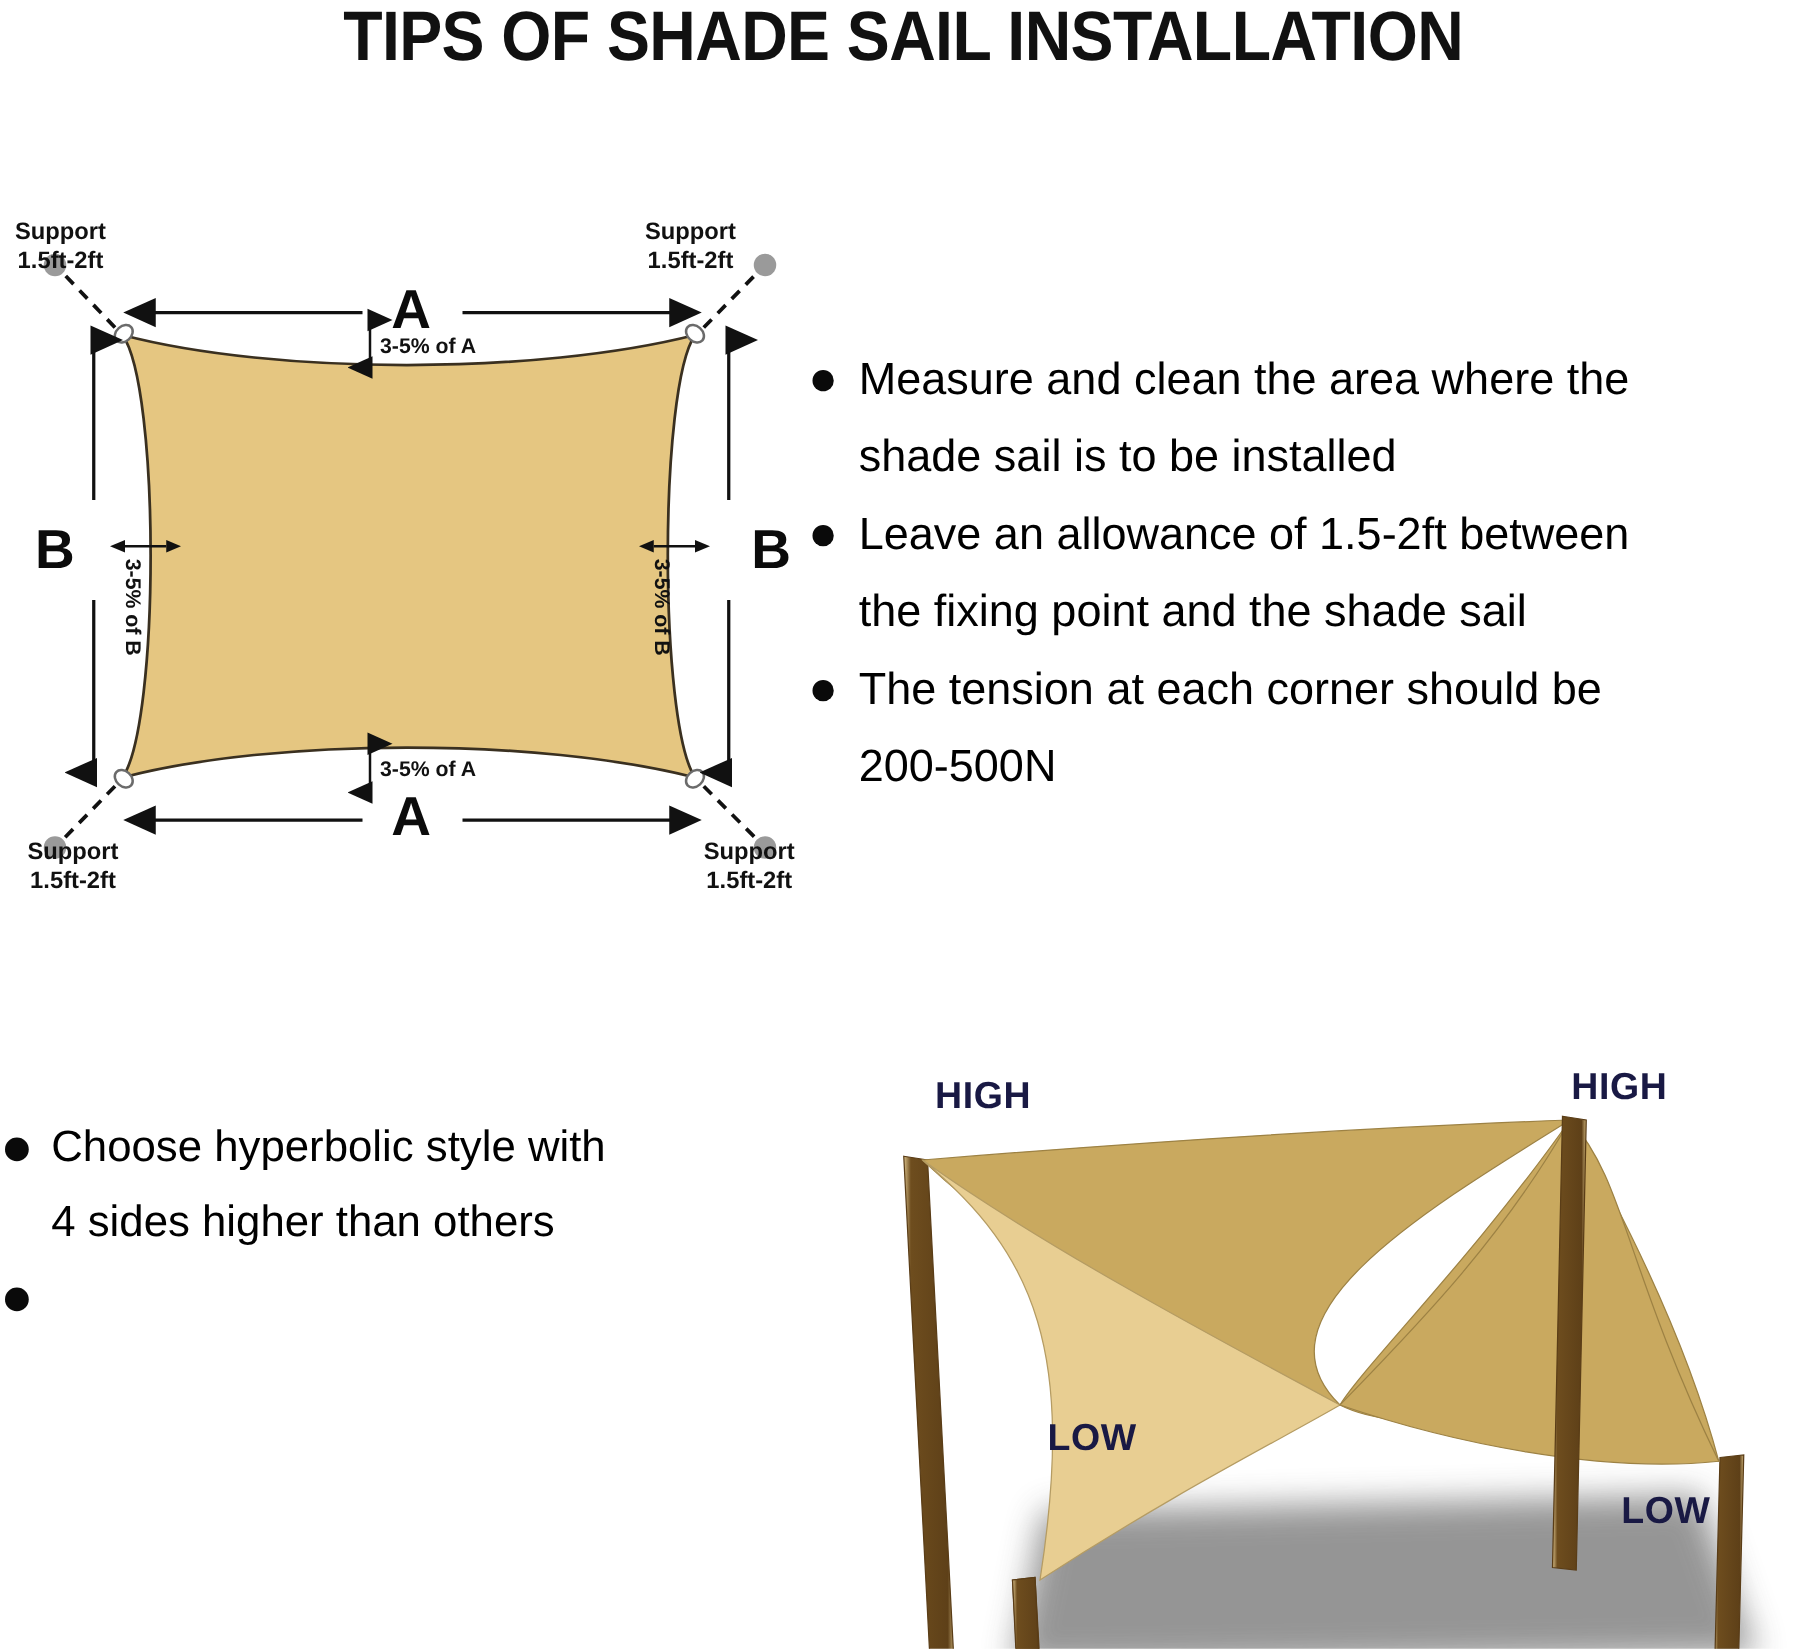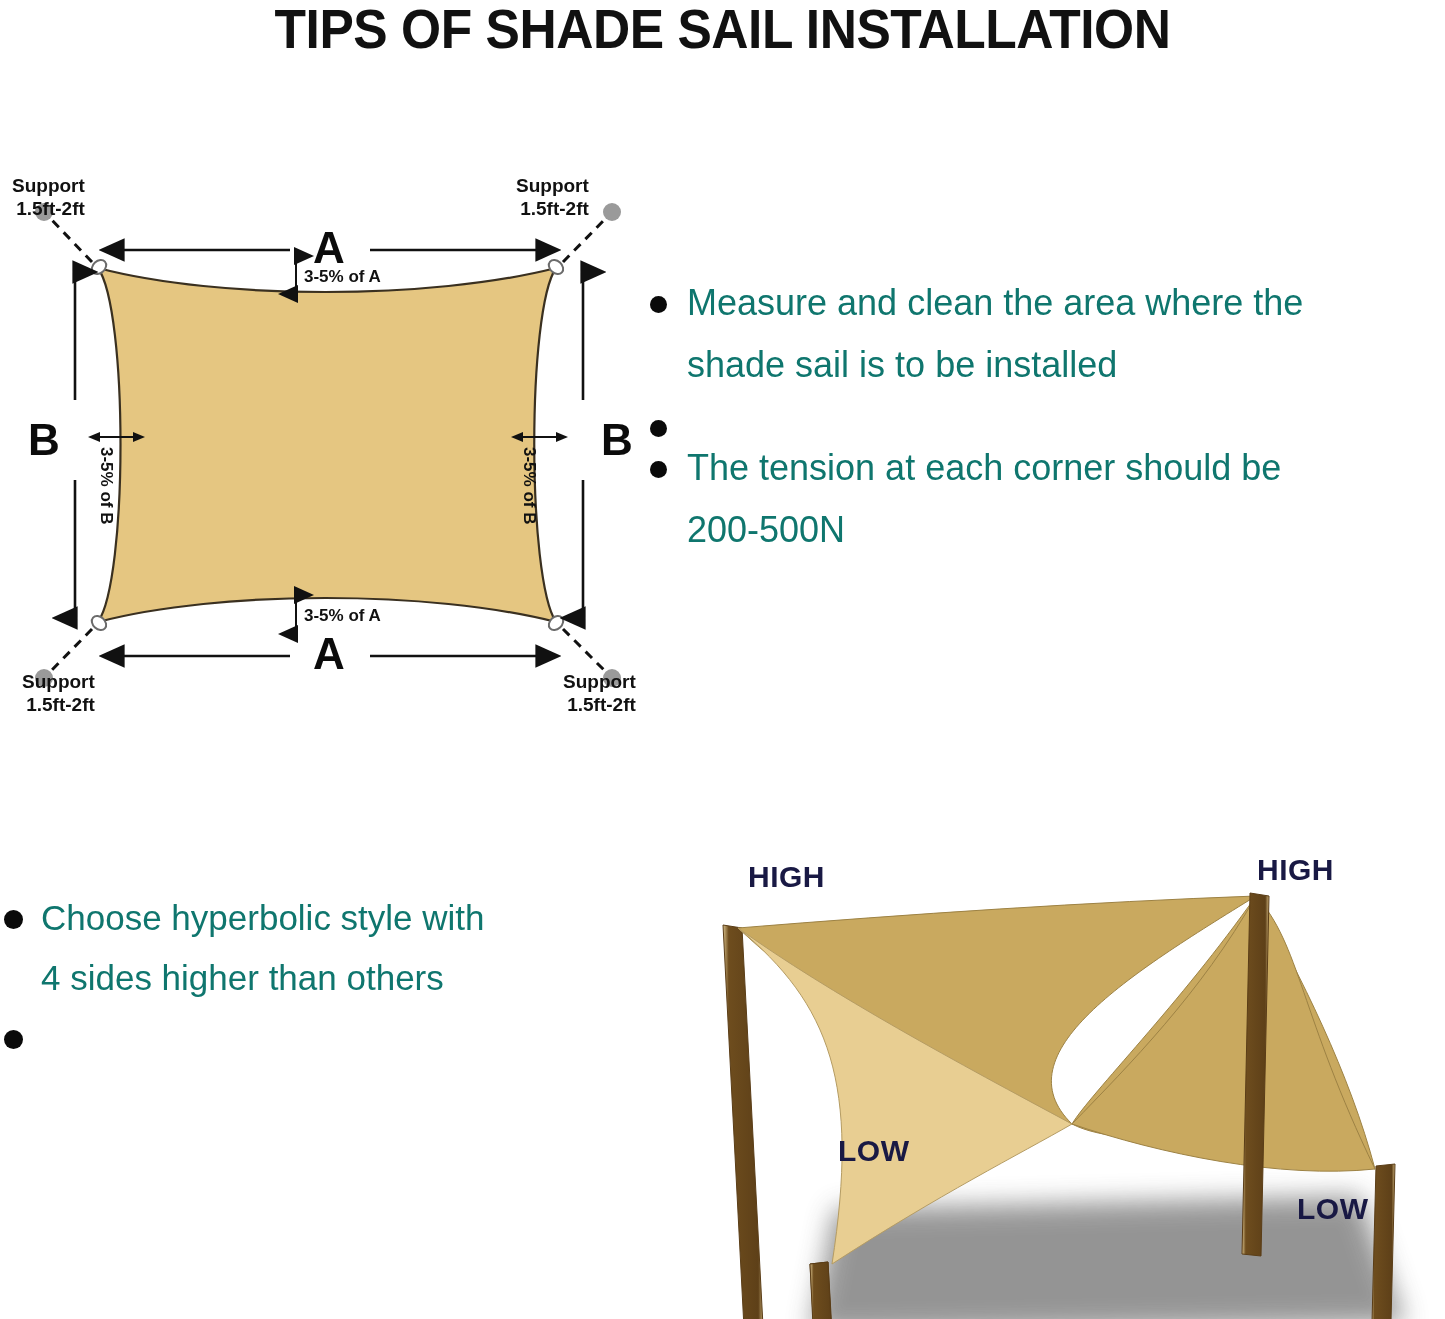--- a/index.html
+++ b/index.html
@@ -15,35 +15,35 @@
     transform:scaleX(0.92); transform-origin:50% 50%;
     white-space:nowrap;
   }
 
   
   #diagram-rect{position:absolute;left:0;top:150;width:660px;height:590px;}
   #diagram-rect svg{position:absolute;left:0;top:0;}
 
   .support-label{
     position:absolute; font-size:19px; font-weight:700; line-height:23px;
-    color:#111; white-space:pre; text-align:right;
+    color:#111; white-space:pre; text-align:center;
   }
 
   .dim-letter{position:absolute;font-size:44px;font-weight:700;line-height:44px;color:#0b0b0b;
     font-family:"Liberation Sans","DejaVu Sans",sans-serif;}
   .pct{position:absolute;font-size:17px;font-weight:700;color:#111;white-space:nowrap;}
   .pct.vert{transform-origin:0 0;transform:rotate(90deg);}
 
   
   .bullets{position:absolute;}
   .bullet-row{display:flex;align-items:flex-start;}
   .dot{
     flex:0 0 auto;border-radius:50%;background:#0a0a0a;
   }
-  .btext{white-space:pre-wrap;color:#0f766e;}
+  .btext{white-space:pre-wrap;color:#000000;}
 
   #bullets-right{left:650px; top:272px; width:800px;}
   #bullets-right .btext{font-size:36px;line-height:62px;}
   #bullets-right .dot{width:17px;height:17px;margin-top:24px;margin-right:20px;}
   #bullets-right .bullet-row{margin-bottom:0px;}
 
   #bullets-left{left:4px; top:888px; width:630px;}
   #bullets-left .btext{font-size:35px;line-height:60px;}
   #bullets-left .dot{width:19px;height:19px;margin-top:22px;margin-right:18px;}
 
@@ -147,20 +147,22 @@
 </div>
 
 <div id="bullets-right" class="bullets">
   <div class="bullet-row">
     <span class="dot"></span>
     <span class="btext">Measure and clean the area where the
 shade sail is to be installed</span>
   </div>
   <div class="bullet-row">
     <span class="dot"></span>
+    <span class="btext">Leave an allowance of 1.5-2ft between
+the fixing point and the shade sail</span>
   </div>
   <div class="bullet-row">
     <span class="dot"></span>
     <span class="btext">The tension at each corner should be
 200-500N</span>
   </div>
 </div>
 
 <div id="bullets-left" class="bullets">
   <div class="bullet-row">

